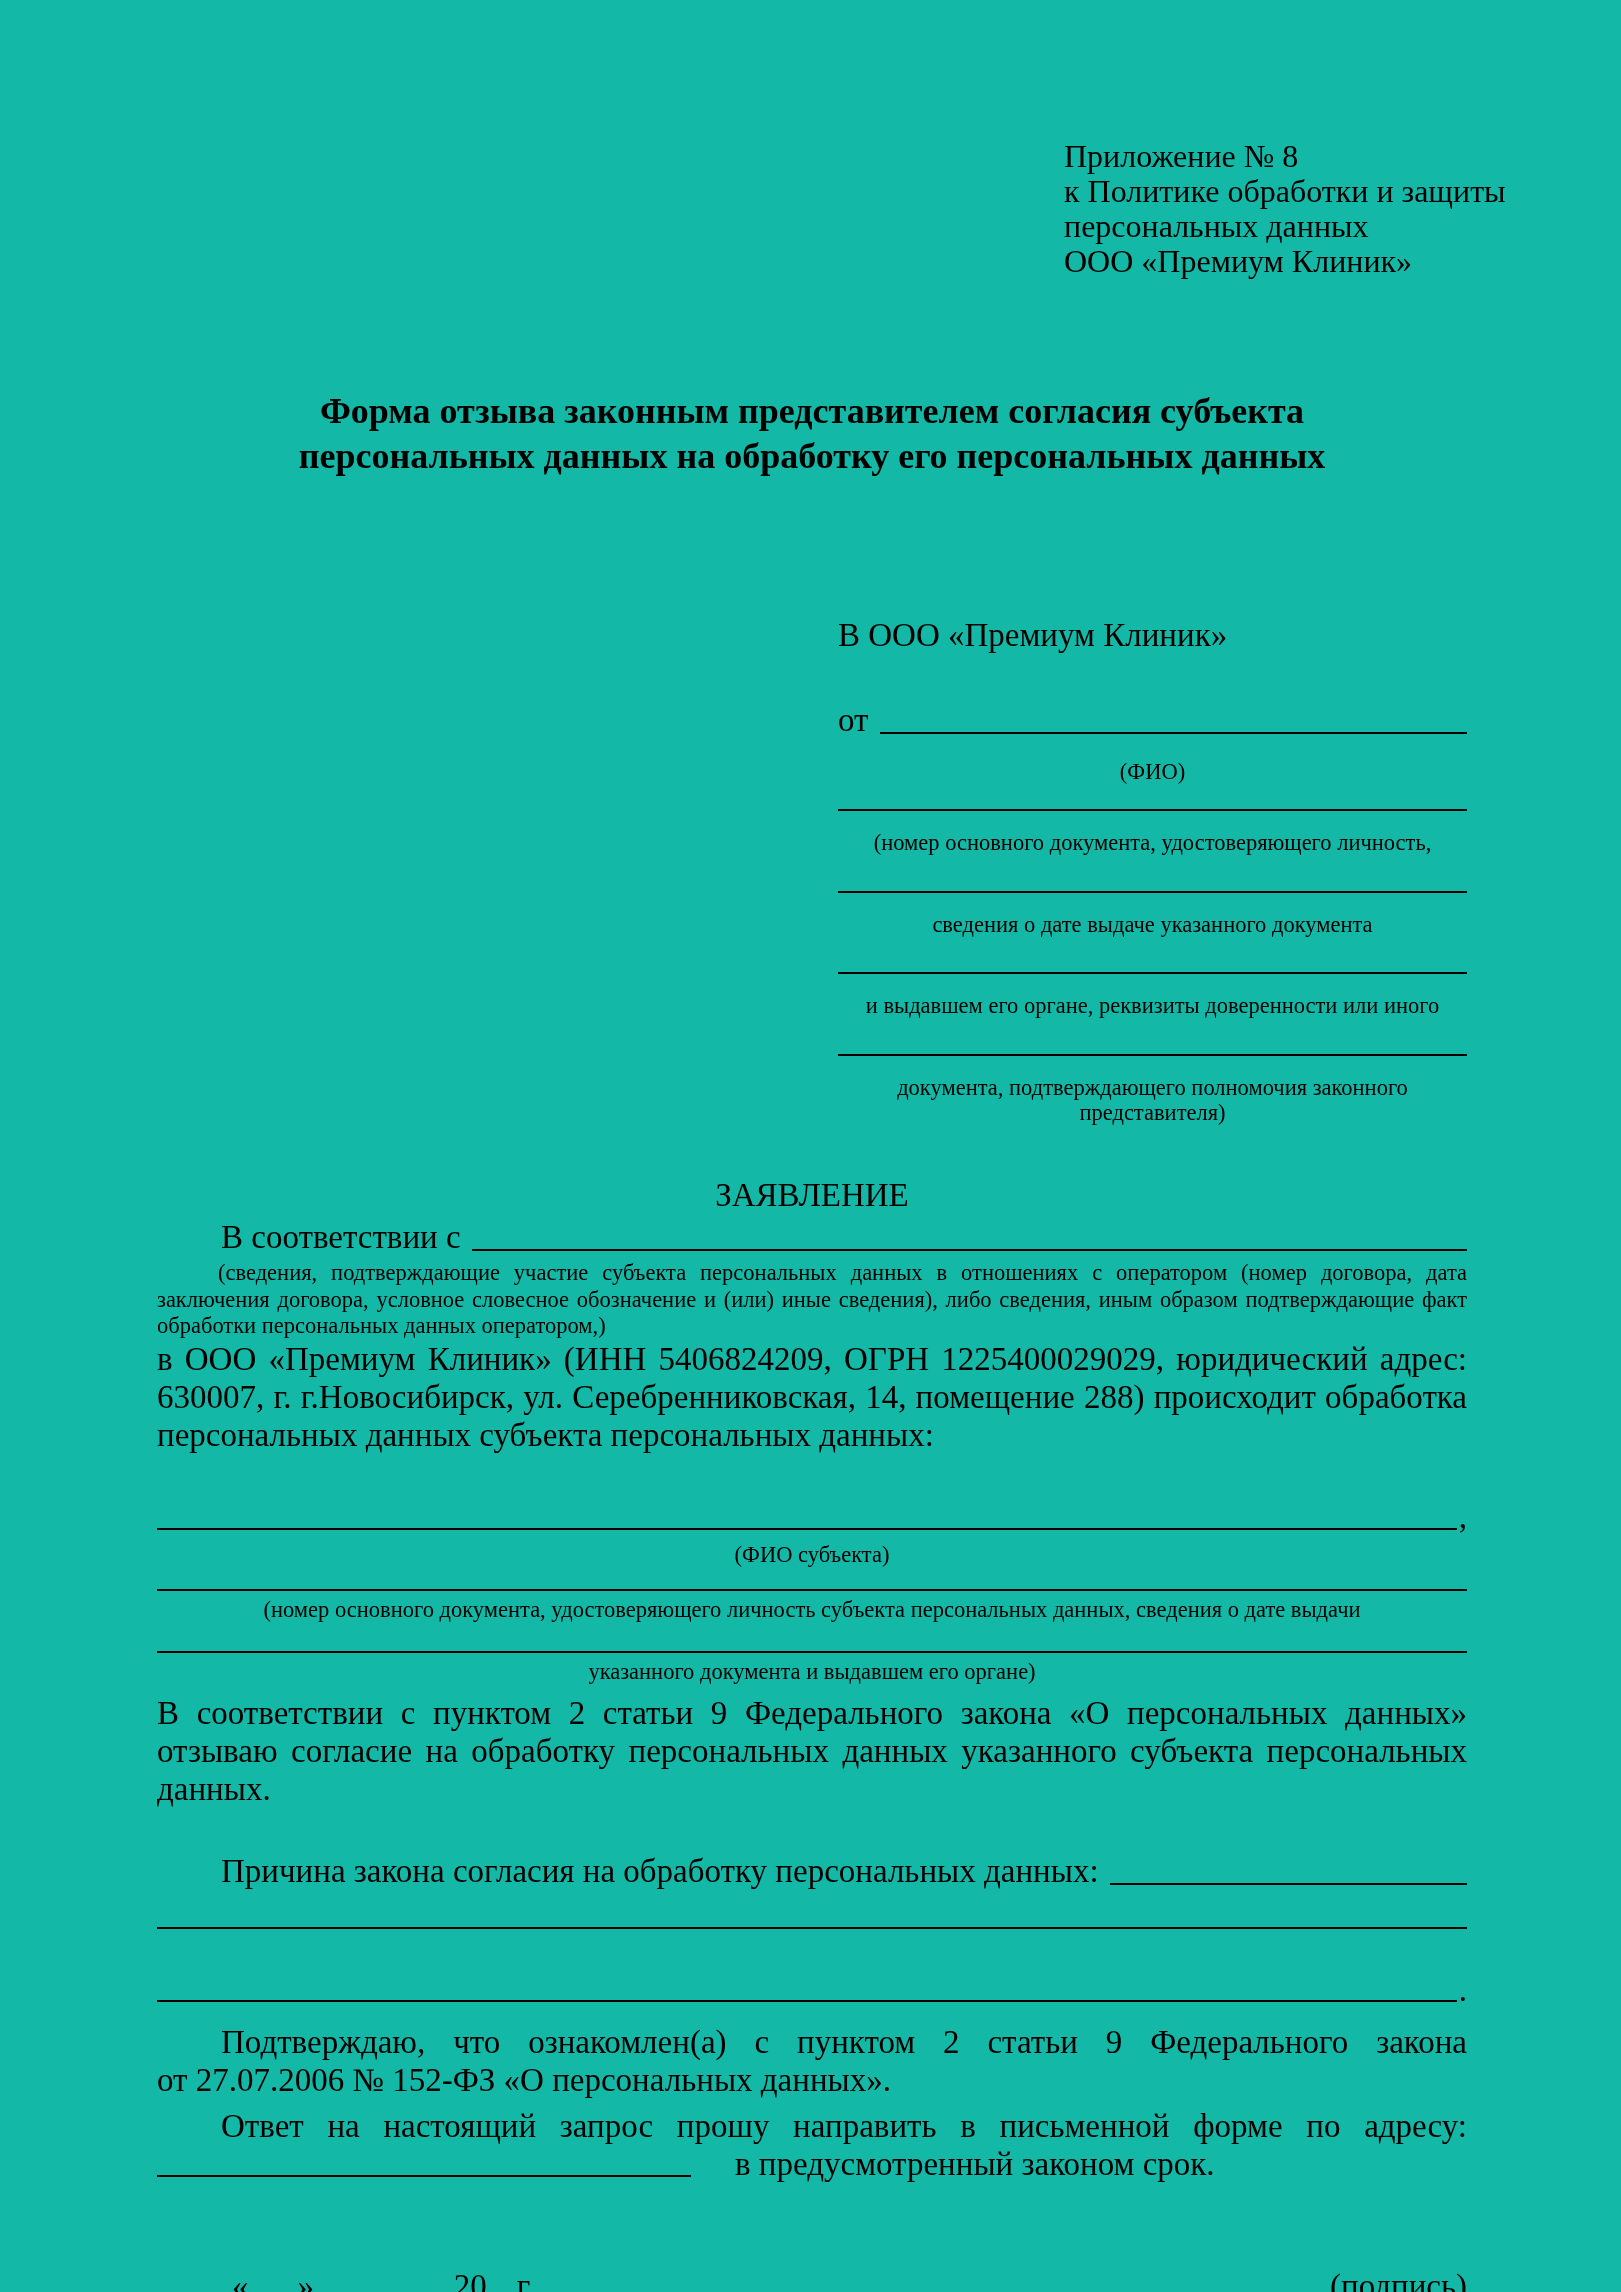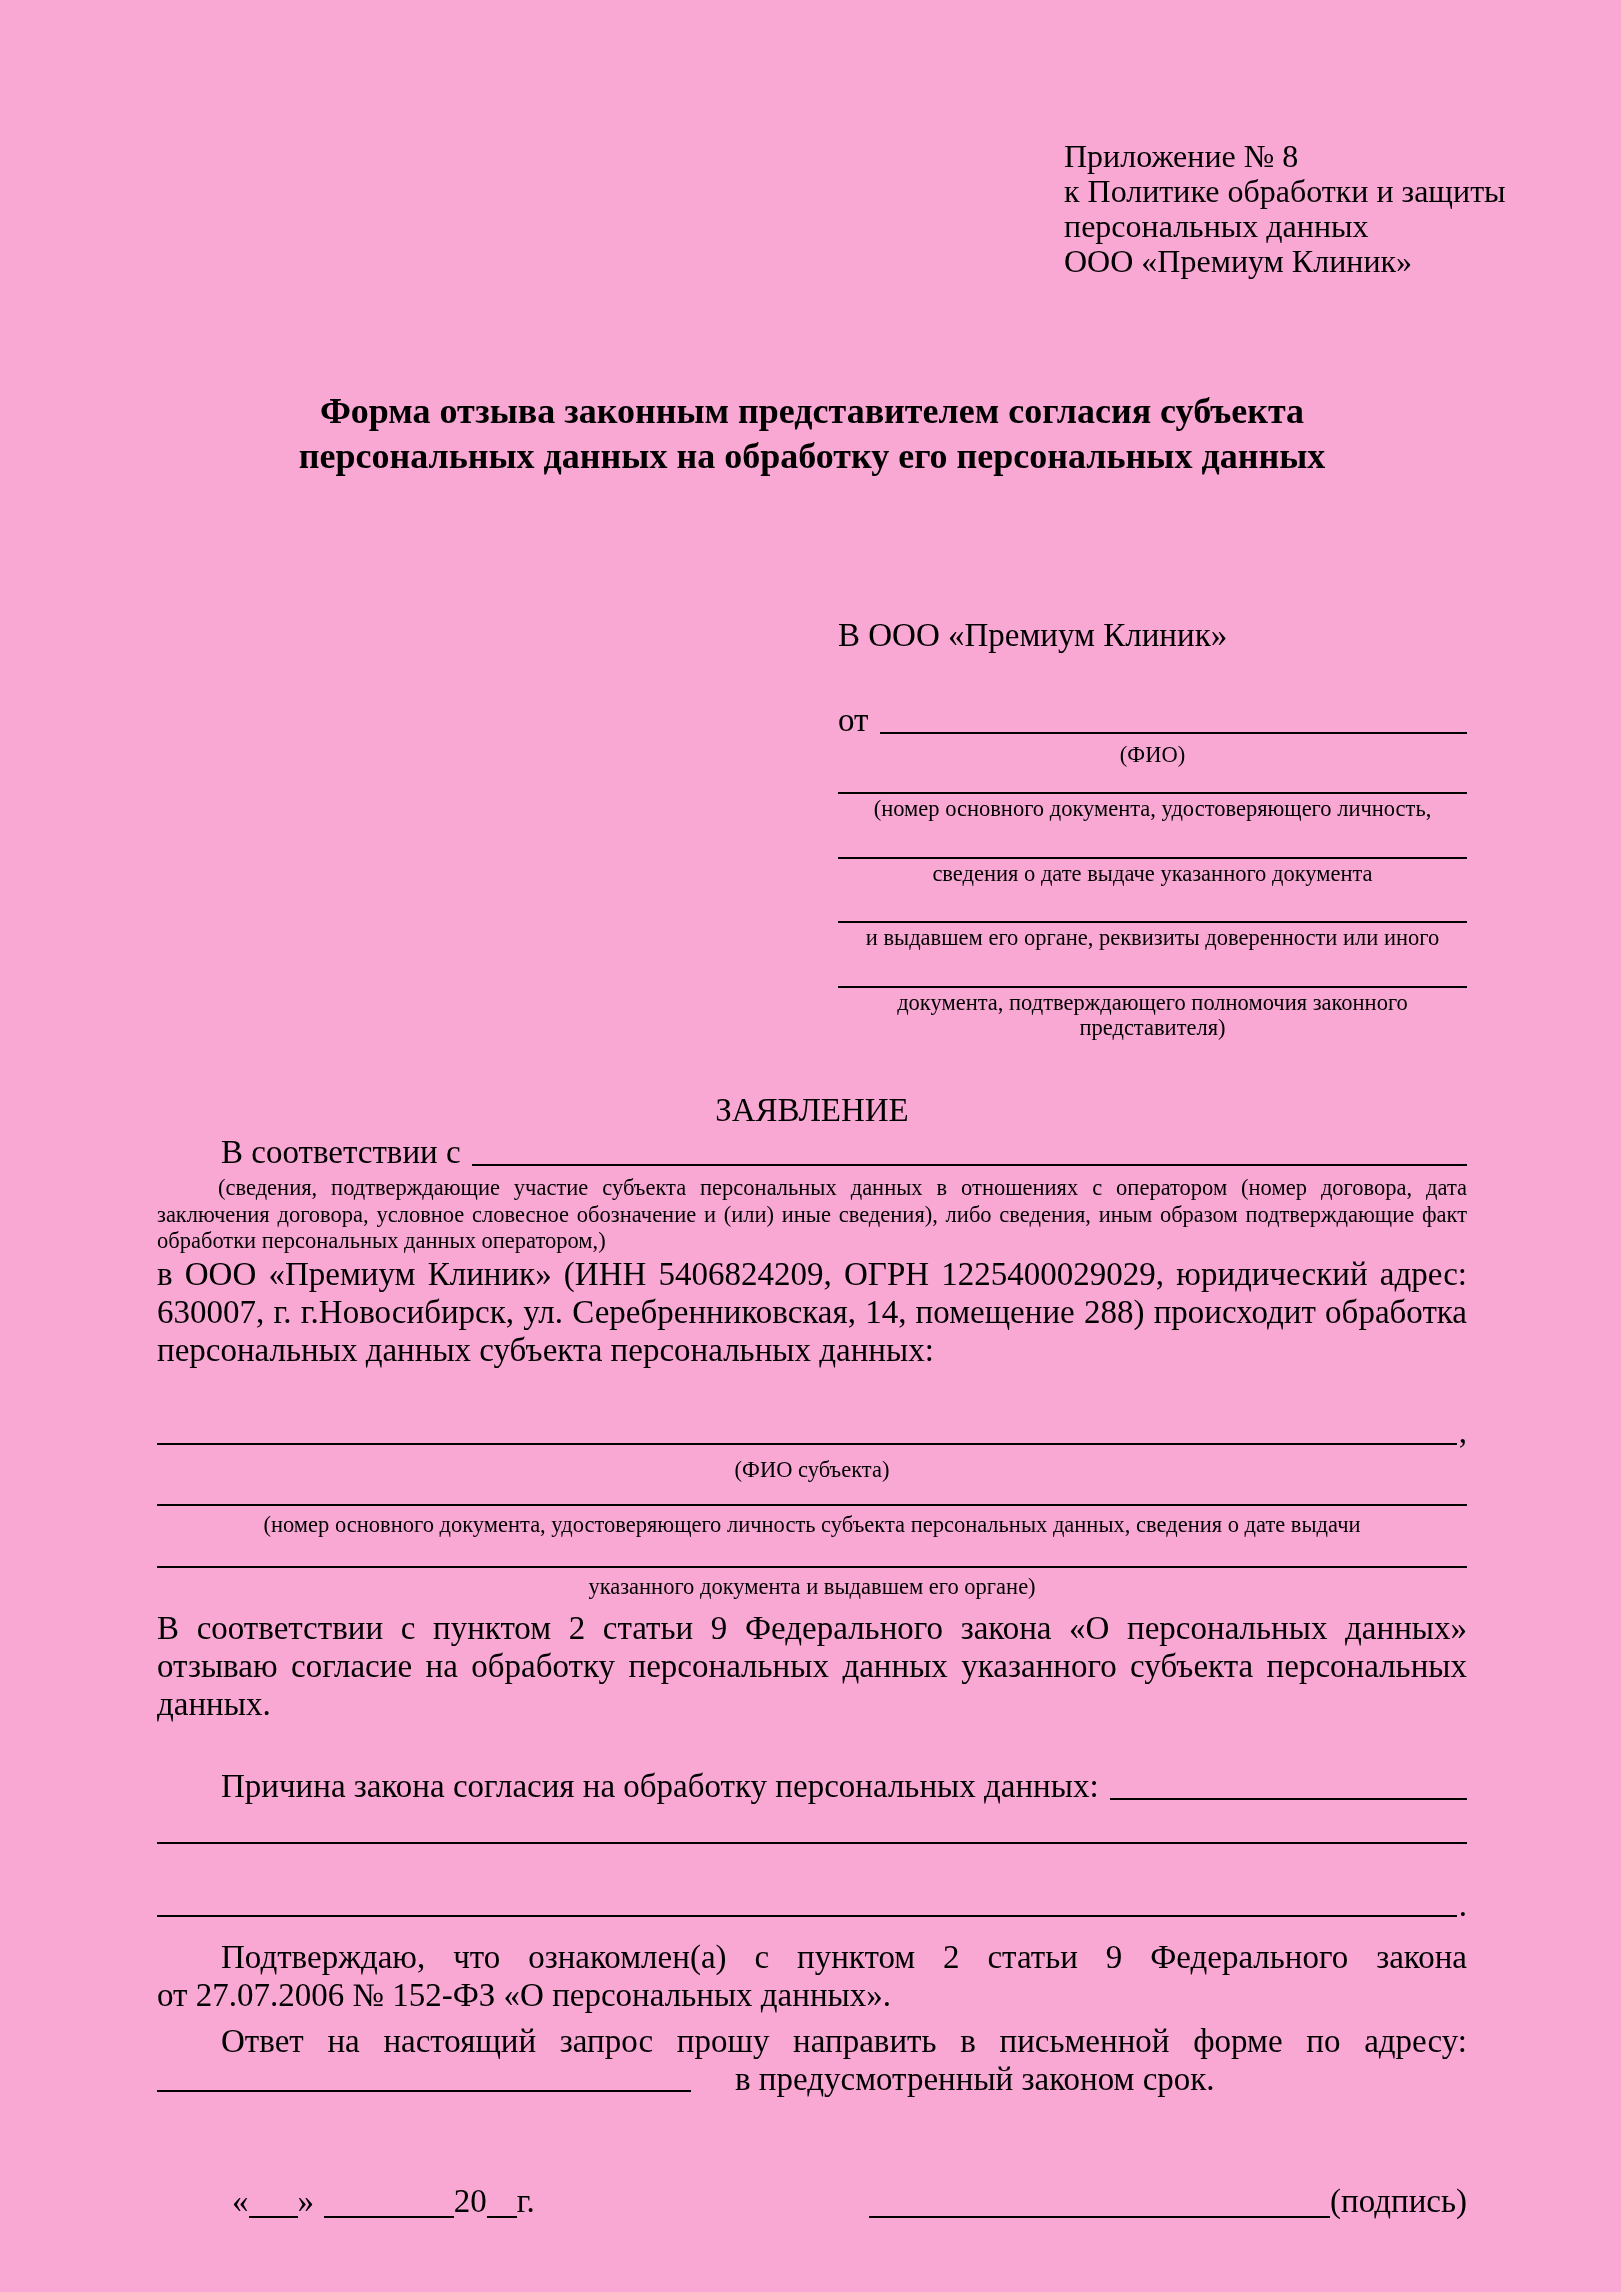--- a/index.html
+++ b/index.html
@@ -1,36 +1,36 @@
 <!DOCTYPE html>
 <html><head>
 <meta charset="utf-8">
 <style>
   html,body{margin:0;padding:0;background:#888;}
   .page{
     position:relative;
     width:1621px;height:2293px;
-    background:#f9a8d4;
+    background:#14b8a6;
     color:#000;
     font-family:"Liberation Serif","DejaVu Serif",serif;
     overflow:hidden;
     margin:0 auto;
   }
   .content{position:absolute;left:157px;top:0;width:1310px;}
 
   .annex{margin-top:139px;margin-left:907px;font-size:32px;line-height:35px;white-space:nowrap;}
   .title{margin-top:110px;text-align:center;font-weight:bold;font-size:36px;line-height:45px;}
 
   .addressee{margin-top:135px;margin-left:681px;width:629px;font-size:33px;}
   .addr-to{line-height:43px;}
   .linerow{display:flex;align-items:flex-end;line-height:39px;font-size:33px;margin-top:44px;}
   .linerow .lbl{white-space:nowrap;}
   .linerow .fill{flex:1;border-bottom:2.9px solid #000;margin-bottom:5.9px;margin-left:11.8px;min-height:3.9px;}
   .linerow .tail{margin-left:2px;}
-  .cap{font-size:22.5px;line-height:25.5px;margin-top:2px;}
+  .cap{font-size:22.5px;line-height:25.5px;margin-top:19px;}
   .center{text-align:center;}
   .blank{height:35px;border-bottom:2.9px solid #000;}
 
   .heading{margin-top:49px;text-align:center;font-size:33px;line-height:41px;}
 
   .ind>.lbl{margin-left:64px;}
   .smallcap{font-size:22.5px;line-height:26.5px;margin-top:3.9px;text-align:justify;text-indent:61px;}
   .body{font-size:33px;line-height:38px;margin:0;}
   .just{text-align:justify;}
   .jlast{text-align:justify;text-align-last:justify;}

